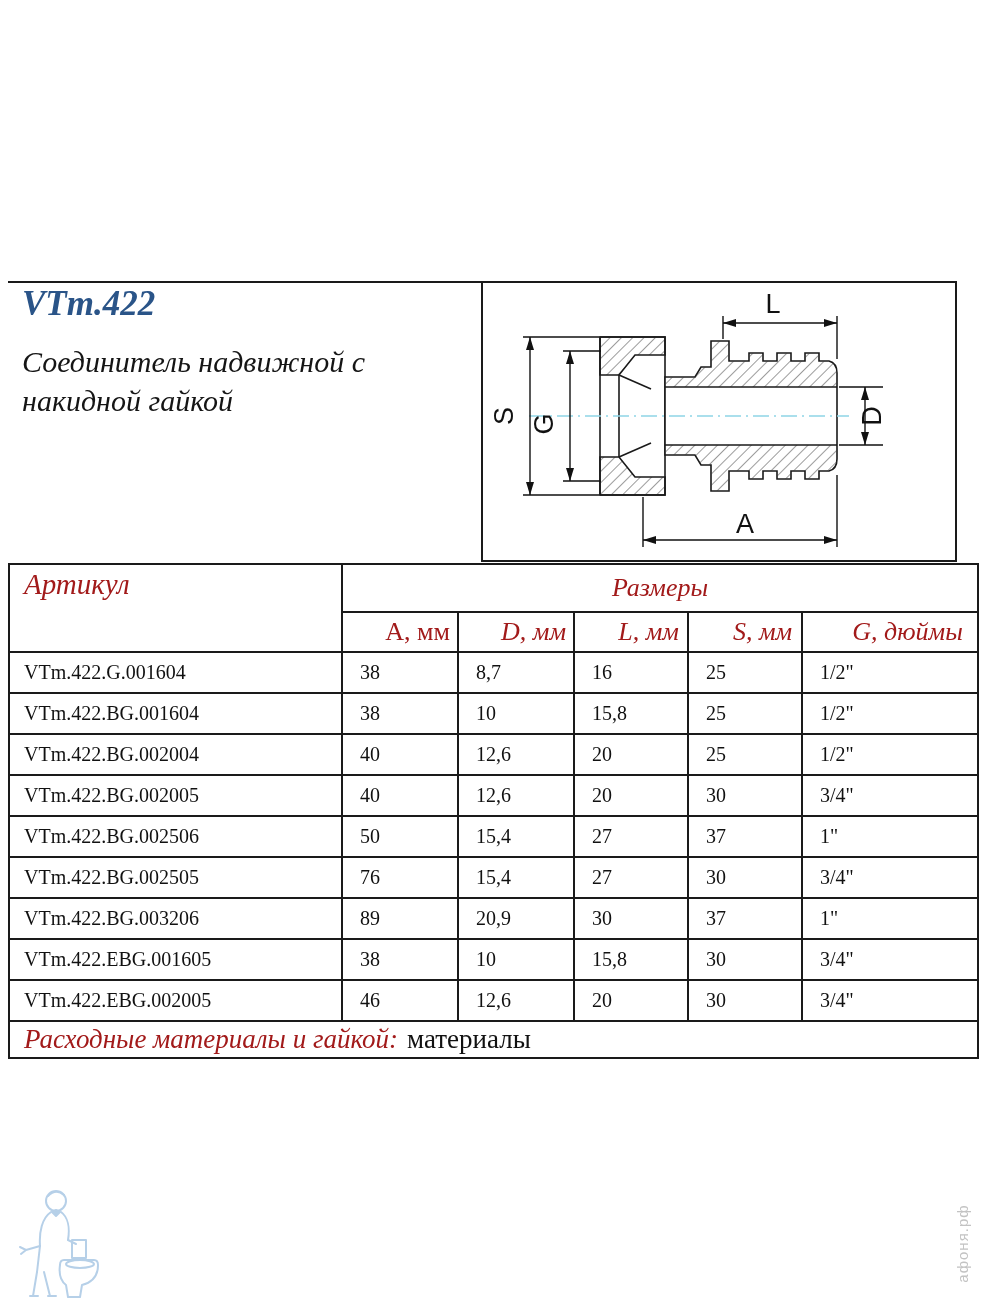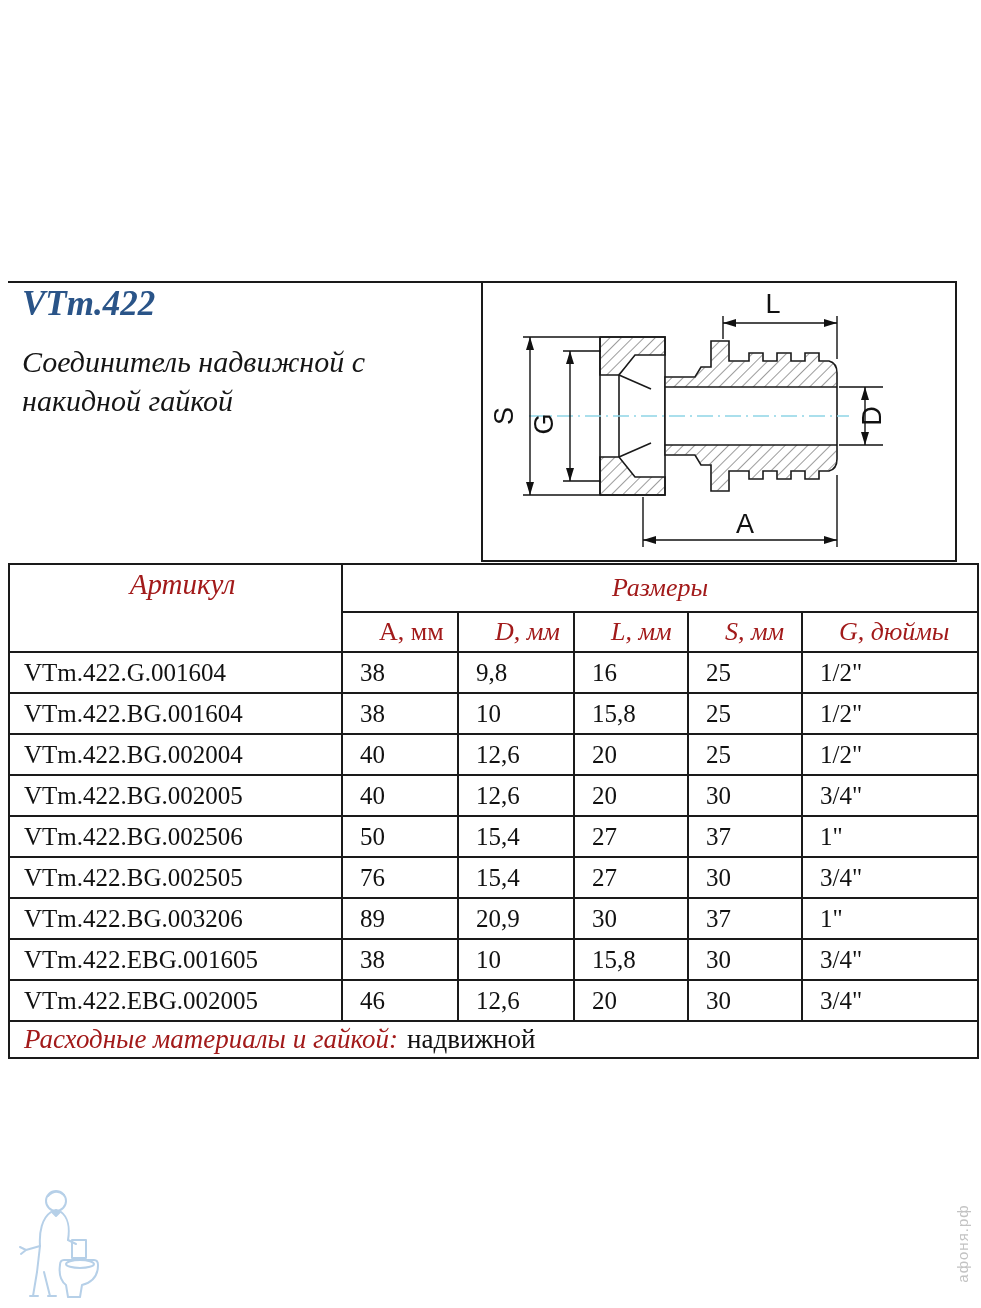--- a/index.html
+++ b/index.html
@@ -13,25 +13,25 @@
   .title-block{position:absolute;left:22px;top:285px;width:440px;}
   .product-code{font-size:35px;font-weight:bold;font-style:italic;color:#2A5488;line-height:1.1;font-family:Liberation Serif, serif;}
   .product-name{font-size:30px;font-style:italic;color:#151515;line-height:1.32;margin-top:18px;white-space:pre-line;}
 
   .drawing-box{position:absolute;left:481px;top:281px;width:476px;height:281px;
     border:2px solid #1a1a1a;box-sizing:border-box;background:#fff;}
 
   .spec-table{position:absolute;left:8px;top:563px;width:969px;border-collapse:collapse;table-layout:fixed;}
   .spec-table td,.spec-table th{border:2px solid #1a1a1a;font-weight:normal;overflow:hidden;}
   .hdr{color:#A21A1A;font-style:italic;}
-  th.article-hdr{font-size:29px;text-align:center;vertical-align:top;padding:3px 0 0 14px;height:82px;}
+  th.article-hdr{font-size:29px;text-align:left;vertical-align:top;padding:3px 0 0 14px;height:82px;}
   th.sizes-hdr{font-size:26px;text-align:center;vertical-align:middle;height:44px;}
-  th.col-hdr{font-size:26px;text-align:left;vertical-align:middle;padding-left:36px;height:36px;}
+  th.col-hdr{font-size:26px;text-align:center;vertical-align:middle;padding-left:36px;height:36px;}
   th.col-hdr.upright{font-style:normal;}
-  .spec-table td{font-size:25px;height:37px;vertical-align:middle;}
+  .spec-table td{font-size:20px;height:37px;vertical-align:middle;}
   td.article-col{padding-left:14px;}
   td.value-col{padding-left:17px;}
   td.footer-cell{font-size:27px;padding-left:14px;height:33px;}
   .footer-label{color:#A21A1A;font-style:italic;}
   .footer-value{color:#111;margin-left:9px;}
 
   .plumber-mark{position:absolute;left:6px;top:1184px;opacity:.9;}
   .site-mark{position:absolute;left:906px;top:1235px;width:112px;text-align:center;
     transform:rotate(-90deg);color:#c3c3c3;font-family:"Liberation Sans",sans-serif;
     font-size:15px;letter-spacing:1px;}
@@ -136,21 +136,21 @@
       <th class="hdr col-hdr">D, мм</th>
       <th class="hdr col-hdr">L, мм</th>
       <th class="hdr col-hdr">S, мм</th>
       <th class="hdr col-hdr">G, дюймы</th>
     </tr>
   </thead>
   <tbody>
       <tr>
         <td class="article-col">VTm.422.G.001604</td>
         <td class="value-col">38</td>
-        <td class="value-col">9,8</td>
+        <td class="value-col">8,7</td>
         <td class="value-col">16</td>
         <td class="value-col">25</td>
         <td class="value-col">1/2"</td>
       </tr>
       <tr>
         <td class="article-col">VTm.422.BG.001604</td>
         <td class="value-col">38</td>
         <td class="value-col">10</td>
         <td class="value-col">15,8</td>
         <td class="value-col">25</td>
@@ -209,21 +209,21 @@
         <td class="value-col">46</td>
         <td class="value-col">12,6</td>
         <td class="value-col">20</td>
         <td class="value-col">30</td>
         <td class="value-col">3/4"</td>
       </tr>
     </tbody>
   <tfoot>
     <tr>
       <td class="footer-cell" colspan="6">
-        <span class="footer-label">Расходные материалы и гайкой:</span><span class="footer-value">надвижной</span>
+        <span class="footer-label">Расходные материалы и гайкой:</span><span class="footer-value">материалы</span>
       </td>
     </tr>
   </tfoot>
 </table>
 
 <svg class="plumber-mark" width="118" height="122" viewBox="0 0 118 122">
   <g stroke="#AFCBE6" stroke-width="2" fill="none" stroke-linecap="round" stroke-linejoin="round">
     <circle cx="50" cy="17" r="10"></circle>
     <path d="M42,12 Q50,4 58,11"></path>
     <path d="M46,28 L50,32 L54,28 L50,26 Z" fill="#AFCBE6"></path>

